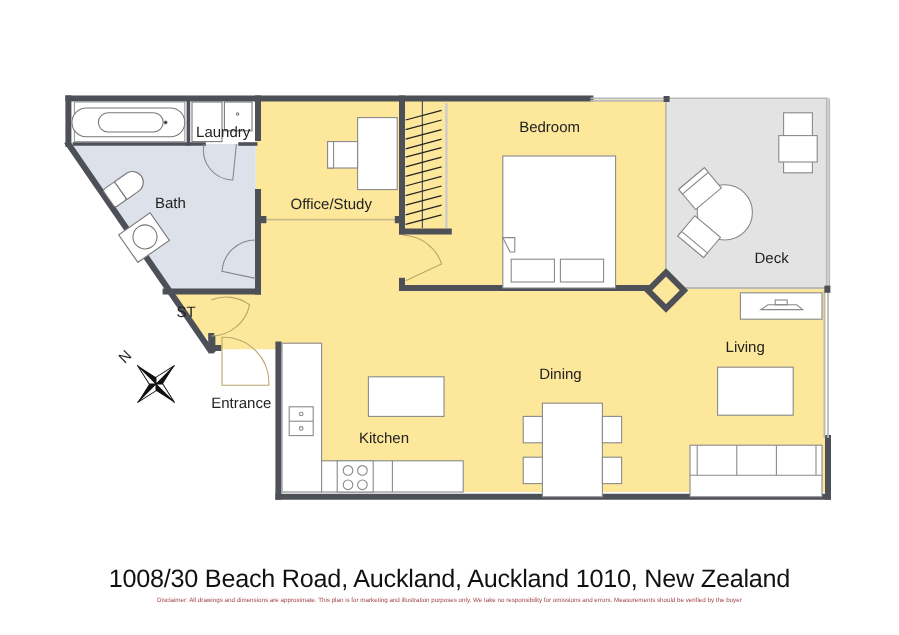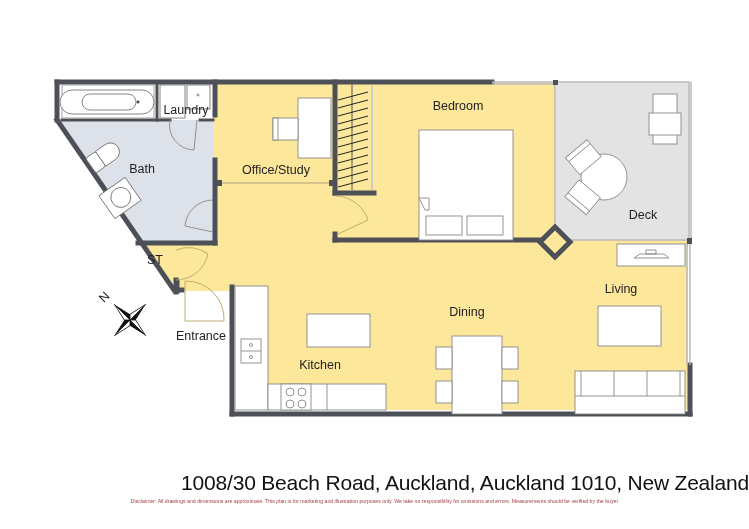--- a/index.html
+++ b/index.html
@@ -1,19 +1,19 @@
 <!DOCTYPE html>
 <html><head>
   <meta charset="utf-8">
   <style>
     html, body { margin:0; padding:0; background:#ffffff; }
     body { width:749px; height:529px; position:relative; overflow:hidden; font-family:"Liberation Sans", sans-serif; }
     #plan { position:absolute; left:0; top:0; width:749px; height:470px; }
     .room-label { font-family:"Liberation Sans", sans-serif; font-size:12.5px; fill:#222; }
-    .address { position:absolute; left:0; width:749px; top:471px; text-align:right; font-size:21px; color:#111; font-family:"Liberation Sans", sans-serif; letter-spacing:-0.2px; }
+    .address { position:absolute; left:0; width:749px; top:471px; text-align:center; font-size:21px; color:#111; font-family:"Liberation Sans", sans-serif; letter-spacing:-0.2px; }
     .disclaimer { position:absolute; left:0; width:749px; top:498px; text-align:center; font-size:5.2px; color:#a0404a; font-family:"Liberation Sans", sans-serif; }
   </style>
 </head>
 <body>
 
 <svg id="plan" viewBox="0 0 749 470" xmlns="http://www.w3.org/2000/svg">
 
   <g>
 
     <polygon fill="#fde79b" points="213,83 555,83 555,240 688,240 688,410 268,410 268,408 237,408 237,291 180,291 140,243 213,243"></polygon>

